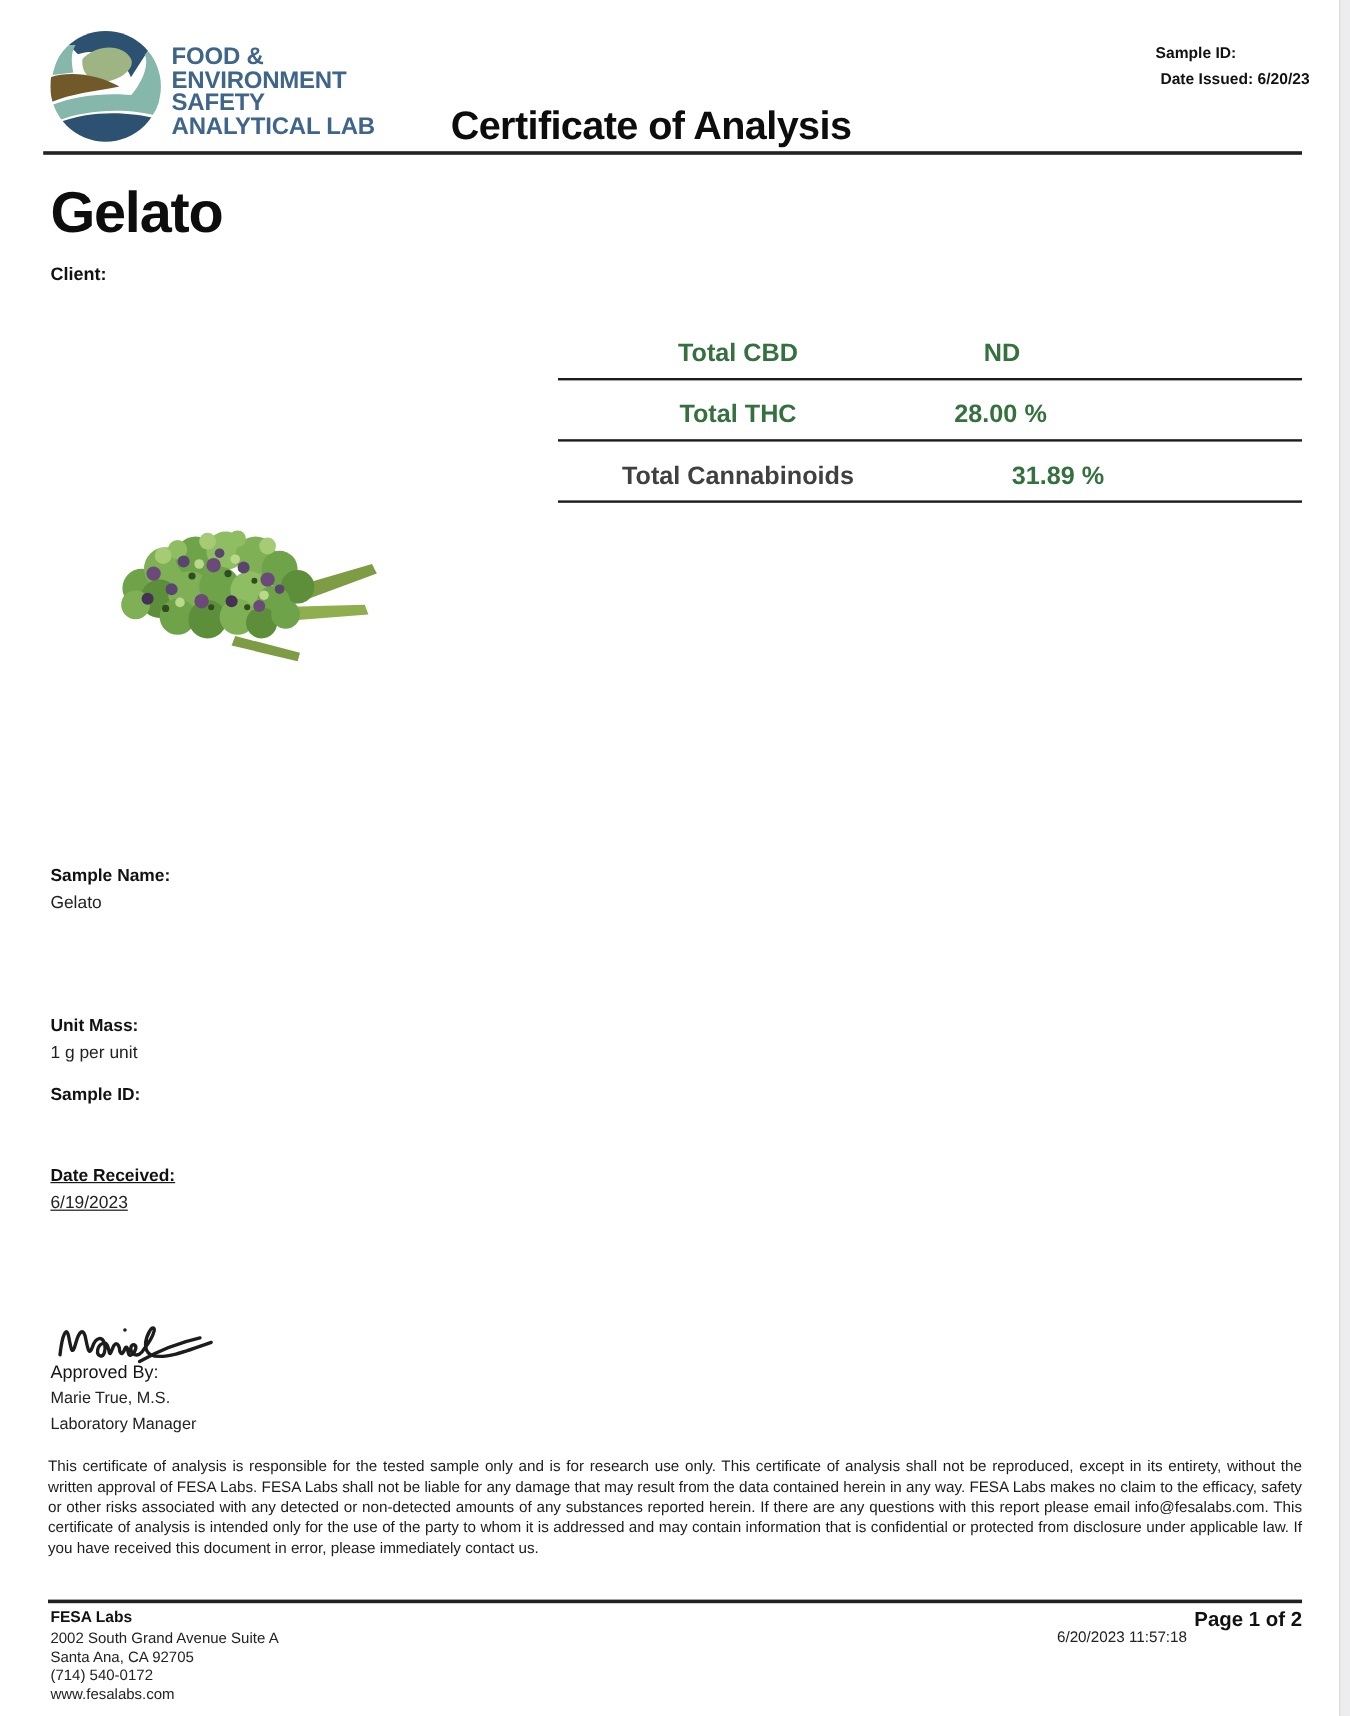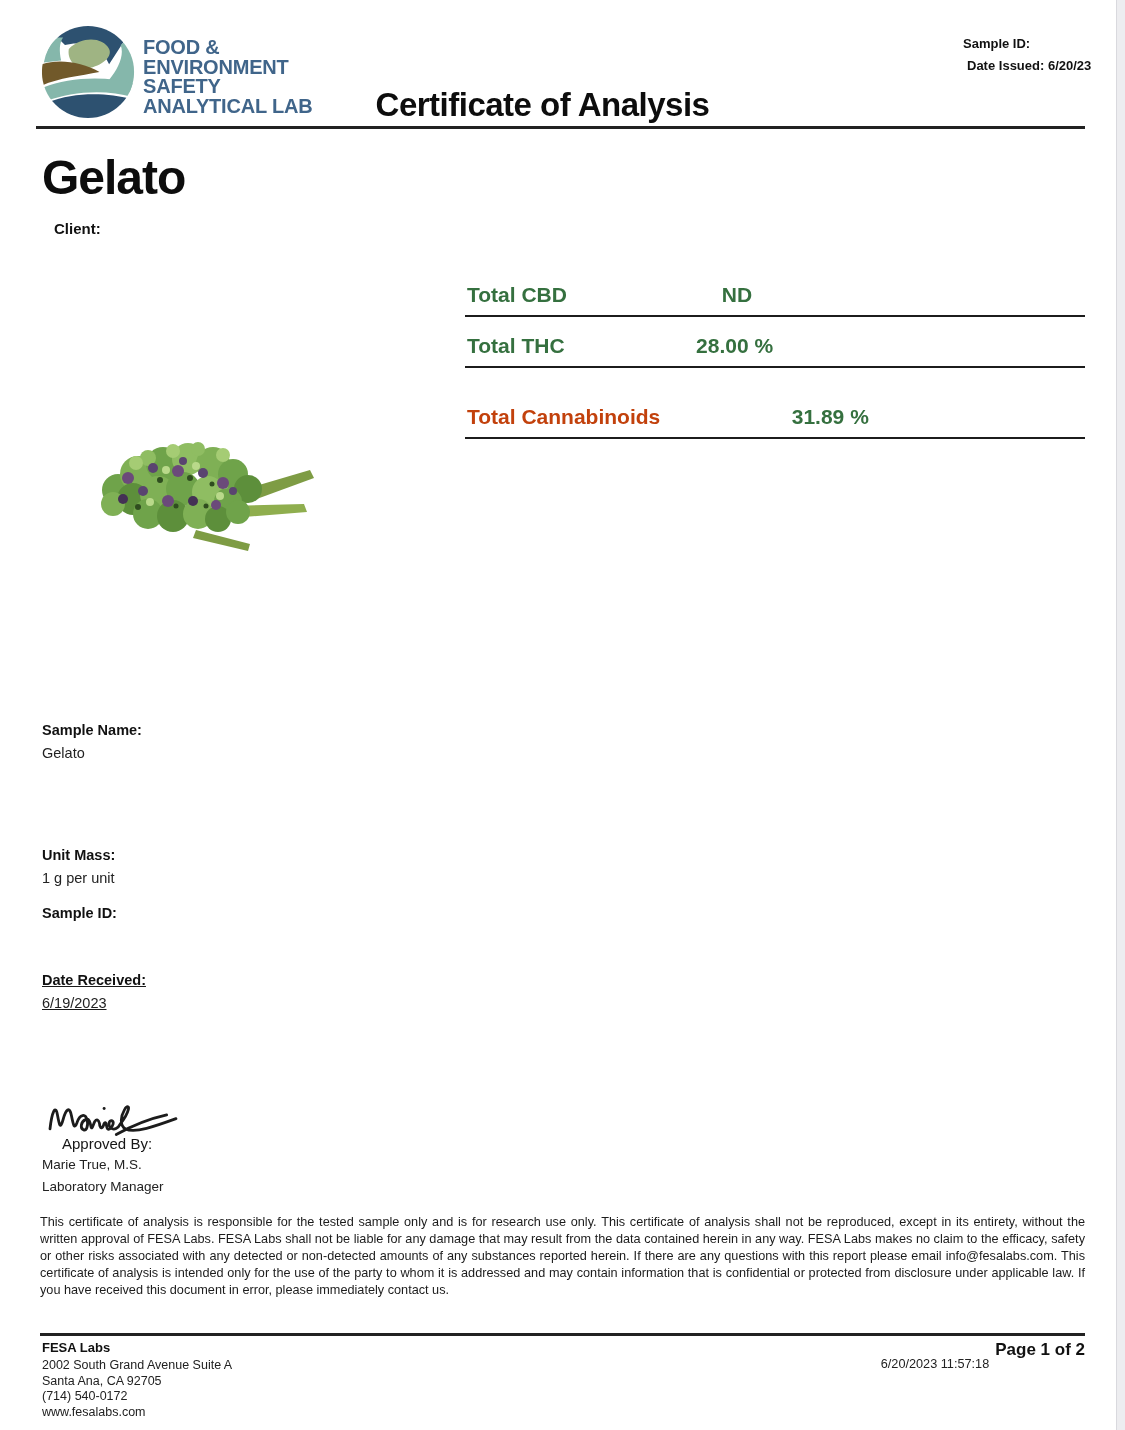--- a/index.html
+++ b/index.html
@@ -11,43 +11,43 @@
   
   .logo-mark { position: absolute; left: 40px; top: 24px; width: 96px; height: 96px; }
   .logo-text { position: absolute; left: 143px; top: 38px; font-size: 20px; font-weight: 700; color: #40658a; line-height: 19.5px; letter-spacing: -0.2px; }
   .doc-title { position: absolute; left: 0; top: 86px; width: 1085px; text-align: center; font-size: 33px; font-weight: 700; color: #0d0d0d; letter-spacing: -0.5px; }
   .top-meta { position: absolute; left: 963px; top: 33px; font-size: 13px; font-weight: 700; color: #111; line-height: 22px; }
   .top-meta .row2 { padding-left: 4px; }
   .rule-header { position: absolute; left: 36px; top: 126px; width: 1049px; height: 0; border-top: 3px solid #222; }
 
   
   .product-name { position: absolute; left: 42px; top: 150px; font-size: 48px; font-weight: 700; color: #0d0d0d; letter-spacing: -1px; }
-  .client-label { position: absolute; left: 42px; top: 220px; font-size: 15px; font-weight: 700; color: #111; margin-left: 12px; }
+  .client-label { position: absolute; left: 42px; top: 220px; font-size: 15px; font-weight: 700; color: #111; }
 
   
   .results { position: absolute; left: 465px; top: 281px; width: 620px; }
-  .res-row { display: flex; align-items: flex-end; justify-content: flex-start; padding: 17px 2px 8px 2px; border-bottom: 2.5px solid #1c1c1c; gap: 20px; }
+  .res-row { display: flex; align-items: flex-end; justify-content: center; padding: 17px 2px 8px 2px; border-bottom: 2.5px solid #1c1c1c; gap: 20px; }
   .res-row:first-child { padding-top: 2px; }
   .res-label { font-size: 21px; font-weight: 700; }
   .res-value { width: 300px; text-align: center; font-size: 21px; font-weight: 700; }
   .green { color: #35703f; }
-  .black { color: #c2410c; margin-top: 20px; }
+  .black { color: #404040; }
 
   
   .bud { position: absolute; left: 78px; top: 412px; width: 244px; height: 148px; }
 
   
   .detail { position: absolute; left: 42px; width: 400px; }
   .detail .lbl { font-size: 14.5px; font-weight: 700; color: #111; }
   .detail .val { font-size: 14.5px; color: #222; margin-top: 7px; }
   #d0 { top: 722px; } #d1 { top: 785px; } #d2 { top: 847px; } #d3 { top: 905px; } #d4 { top: 972px; text-decoration: underline; }
 
   
   .signature { position: absolute; left: 40px; top: 1086px; width: 160px; height: 56px; }
-  .approved-by { position: absolute; left: 42px; top: 1135px; font-size: 15px; color: #161616; margin-left: 20px; }
+  .approved-by { position: absolute; left: 42px; top: 1135px; font-size: 15px; color: #161616; }
   .approver-name { position: absolute; left: 42px; top: 1157px; font-size: 13.5px; color: #222; }
   .approver-title { position: absolute; left: 42px; top: 1179px; font-size: 13.5px; color: #222; }
 
   
   .disclaimer { position: absolute; left: 40px; top: 1214px; width: 1045px; font-size: 12.7px; line-height: 17px; color: #1c1c1c; text-align: justify; }
   .references { position: absolute; left: 40px; top: 1295px; width: 1045px; font-size: 12.7px; color: #1c1c1c; }
   .references b { font-weight: 700; }
 
   
   .rule-footer { position: absolute; left: 40px; top: 1333px; width: 1045px; height: 0; border-top: 3px solid #222; }

